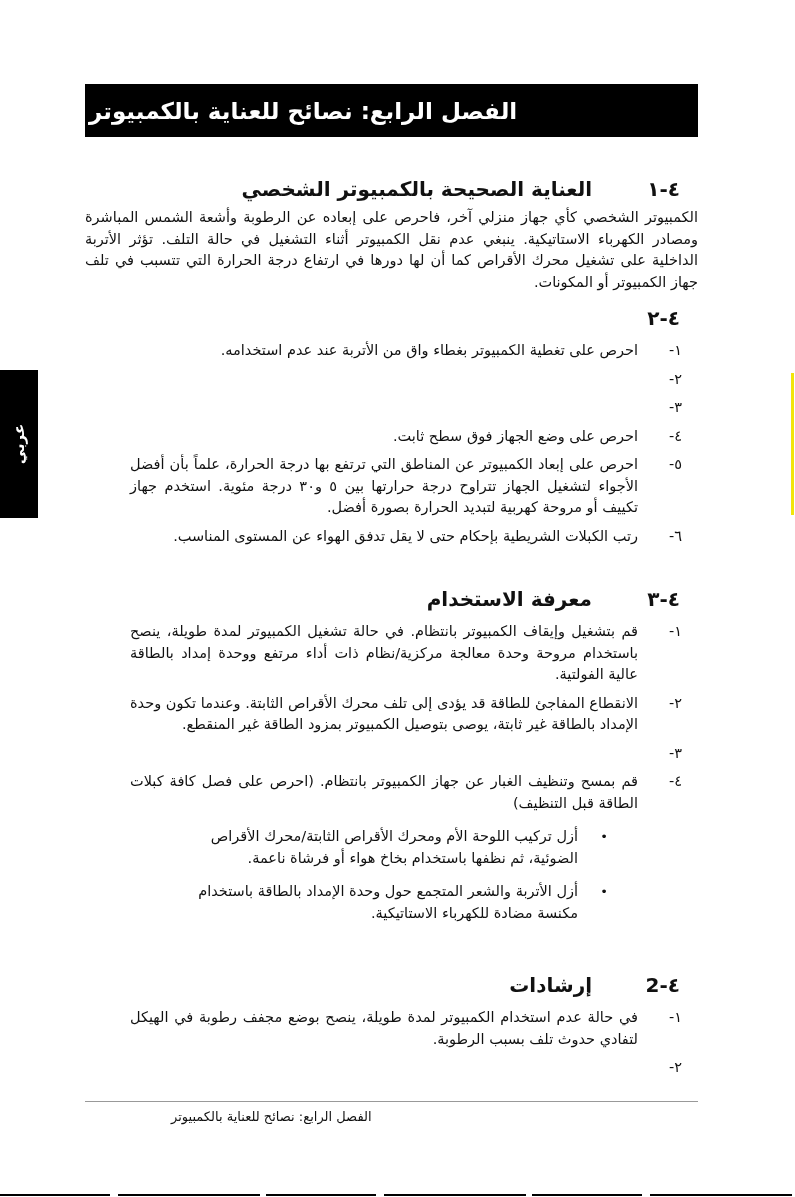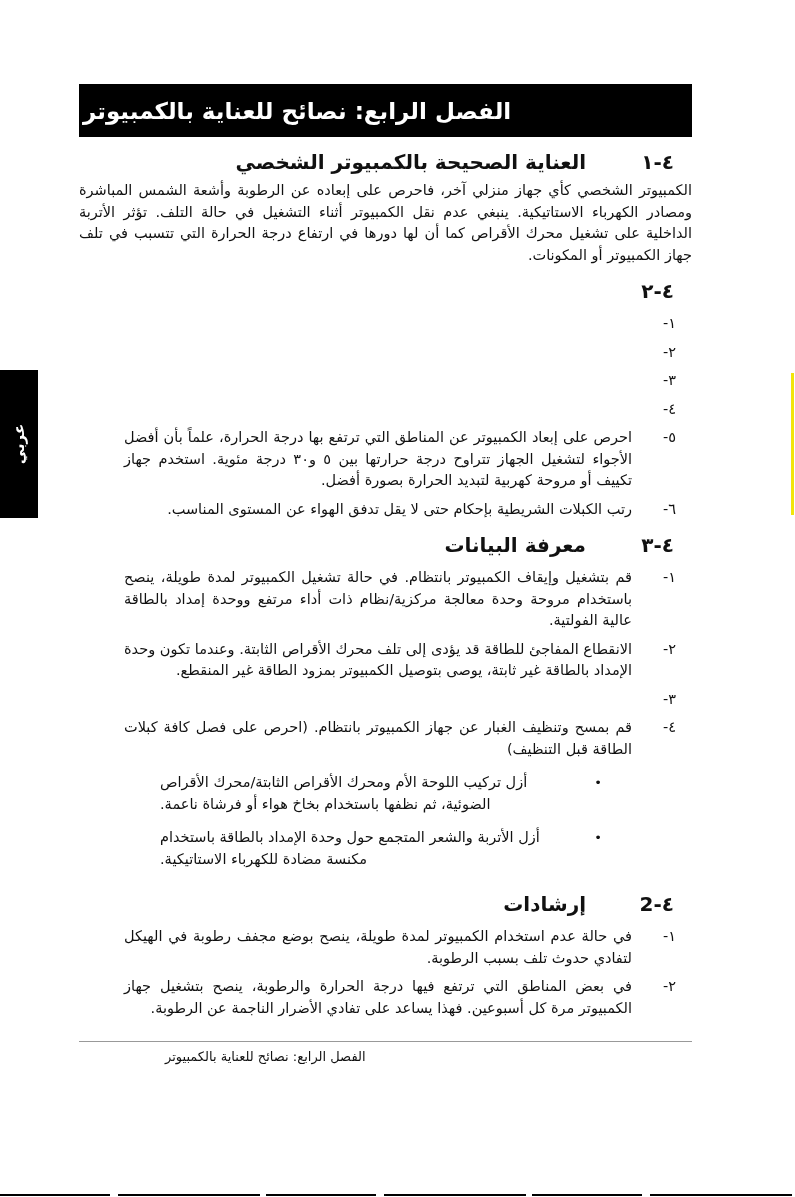--- a/index.html
+++ b/index.html
@@ -34,21 +34,21 @@
 
   
   .bottom-line {
     position:absolute; left:0; right:0; bottom:1px; height:2px;
     background:repeating-linear-gradient(90deg,
       #000 0 110px, transparent 110px 118px,
       #000 118px 260px, transparent 260px 266px);
   }
 
   .content {
-    position:absolute; top:0; left:79px;
+    position:absolute; top:0; left:85px;
     width:613px; 
     margin-right:12px;
   }
 
   .banner {
     margin-top:84px;
     background:#000;
     height:53px;
     display:flex; align-items:center;
     padding:0 4px;
@@ -60,21 +60,21 @@
   
   .banner { justify-content:flex-end; }
 
   .section-heading {
     display:flex; align-items:baseline;
     margin-top:13px; margin-bottom:6px;
     padding-right:18px;
     font-weight:bold; font-size:20px;
   }
   .sec-num { width:88px; }
-  .sec-title { flex:1; }
+  .sec-title { flex:1;margin-top:27px; }
 
   .para {
     margin-top:0;
     font-size:14.5px; line-height:21.5px;
     text-align:justify;
   }
 
   .olist { margin-top:10px; }
   .item {
     display:flex;
@@ -85,21 +85,21 @@
   .marker { width:44px; flex:none; }
   .item-text { width:508px; flex:none; text-align:justify; }
 
   .bullet {
     display:flex;
     padding-right:90px;
     margin-top:12px; margin-bottom:12px;
     font-size:14.5px; line-height:21.5px;
   }
   .b-marker { width:30px; flex:none; font-size:13px; }
-  .b-text { width:412px; flex:none; text-align:left; }
+  .b-text { width:412px; flex:none; text-align:right; }
 
   .footer-rule {
     margin-top:22px;
     border-top:1.5px solid #999;
   }
   .footer {
     margin-top:4px;
     text-align:left;
     direction:rtl;
   }
@@ -131,43 +131,45 @@
       <span class="sec-title">العناية الصحيحة بالكمبيوتر الشخصي</span>
     </div>
     <p class="para">الكمبيوتر الشخصي كأي جهاز منزلي آخر، فاحرص على إبعاده عن الرطوبة وأشعة الشمس المباشرة ومصادر الكهرباء الاستاتيكية. ينبغي عدم نقل الكمبيوتر أثناء التشغيل في حالة التلف. تؤثر الأتربة الداخلية على تشغيل محرك الأقراص كما أن لها دورها في ارتفاع درجة الحرارة التي تتسبب في تلف جهاز الكمبيوتر أو المكونات.</p>
 
     <div class="section-heading">
       <span class="sec-num">٤-٢</span>
     </div>
     <div class="olist">
       <div class="item">
         <span class="marker">١-</span>
+        <span class="item-text">احرص على تغطية الكمبيوتر بغطاء واق من الأتربة عند عدم استخدامه.</span>
       </div>
       <div class="item">
         <span class="marker">٢-</span>
       </div>
       <div class="item">
         <span class="marker">٣-</span>
       </div>
       <div class="item">
         <span class="marker">٤-</span>
+        <span class="item-text">احرص على وضع الجهاز فوق سطح ثابت.</span>
       </div>
       <div class="item">
         <span class="marker">٥-</span>
         <span class="item-text">احرص على إبعاد الكمبيوتر عن المناطق التي ترتفع بها درجة الحرارة، علماً بأن أفضل الأجواء لتشغيل الجهاز تتراوح درجة حرارتها بين ٥ و٣٠ درجة مئوية. استخدم جهاز تكييف أو مروحة كهربية لتبديد الحرارة بصورة أفضل.</span>
       </div>
       <div class="item">
         <span class="marker">٦-</span>
         <span class="item-text">رتب الكبلات الشريطية بإحكام حتى لا يقل تدفق الهواء عن المستوى المناسب.</span>
       </div>
     </div>
 
     <div class="section-heading">
       <span class="sec-num">٤-٣</span>
-      <span class="sec-title">معرفة البيانات</span>
+      <span class="sec-title">معرفة الاستخدام</span>
     </div>
     <div class="olist">
       <div class="item">
         <span class="marker">١-</span>
         <span class="item-text">قم بتشغيل وإيقاف الكمبيوتر بانتظام. في حالة تشغيل الكمبيوتر لمدة طويلة، ينصح باستخدام مروحة وحدة معالجة مركزية/نظام ذات أداء مرتفع ووحدة إمداد بالطاقة عالية الفولتية.</span>
       </div>
       <div class="item">
         <span class="marker">٢-</span>
         <span class="item-text">الانقطاع المفاجئ للطاقة قد يؤدى إلى تلف محرك الأقراص الثابتة. وعندما تكون وحدة الإمداد بالطاقة غير ثابتة، يوصى بتوصيل الكمبيوتر بمزود الطاقة غير المنقطع.</span>
       </div>
@@ -192,21 +194,20 @@
       <span class="sec-num">٤-2</span>
       <span class="sec-title">إرشادات</span>
     </div>
     <div class="olist">
       <div class="item">
         <span class="marker">١-</span>
         <span class="item-text">في حالة عدم استخدام الكمبيوتر لمدة طويلة، ينصح بوضع مجفف رطوبة في الهيكل لتفادي حدوث تلف بسبب الرطوبة.</span>
       </div>
       <div class="item">
         <span class="marker">٢-</span>
-        <span class="item-text">في بعض المناطق التي ترتفع فيها درجة الحرارة والرطوبة، ينصح بتشغيل جهاز الكمبيوتر مرة كل أسبوعين. فهذا يساعد على تفادي الأضرار الناجمة عن الرطوبة.</span>
       </div>
     </div>
 
     <div class="footer-rule"></div>
     <div class="footer">
       <span>الفصل الرابع: نصائح للعناية بالكمبيوتر</span>
     </div>
 
   </div>
 

